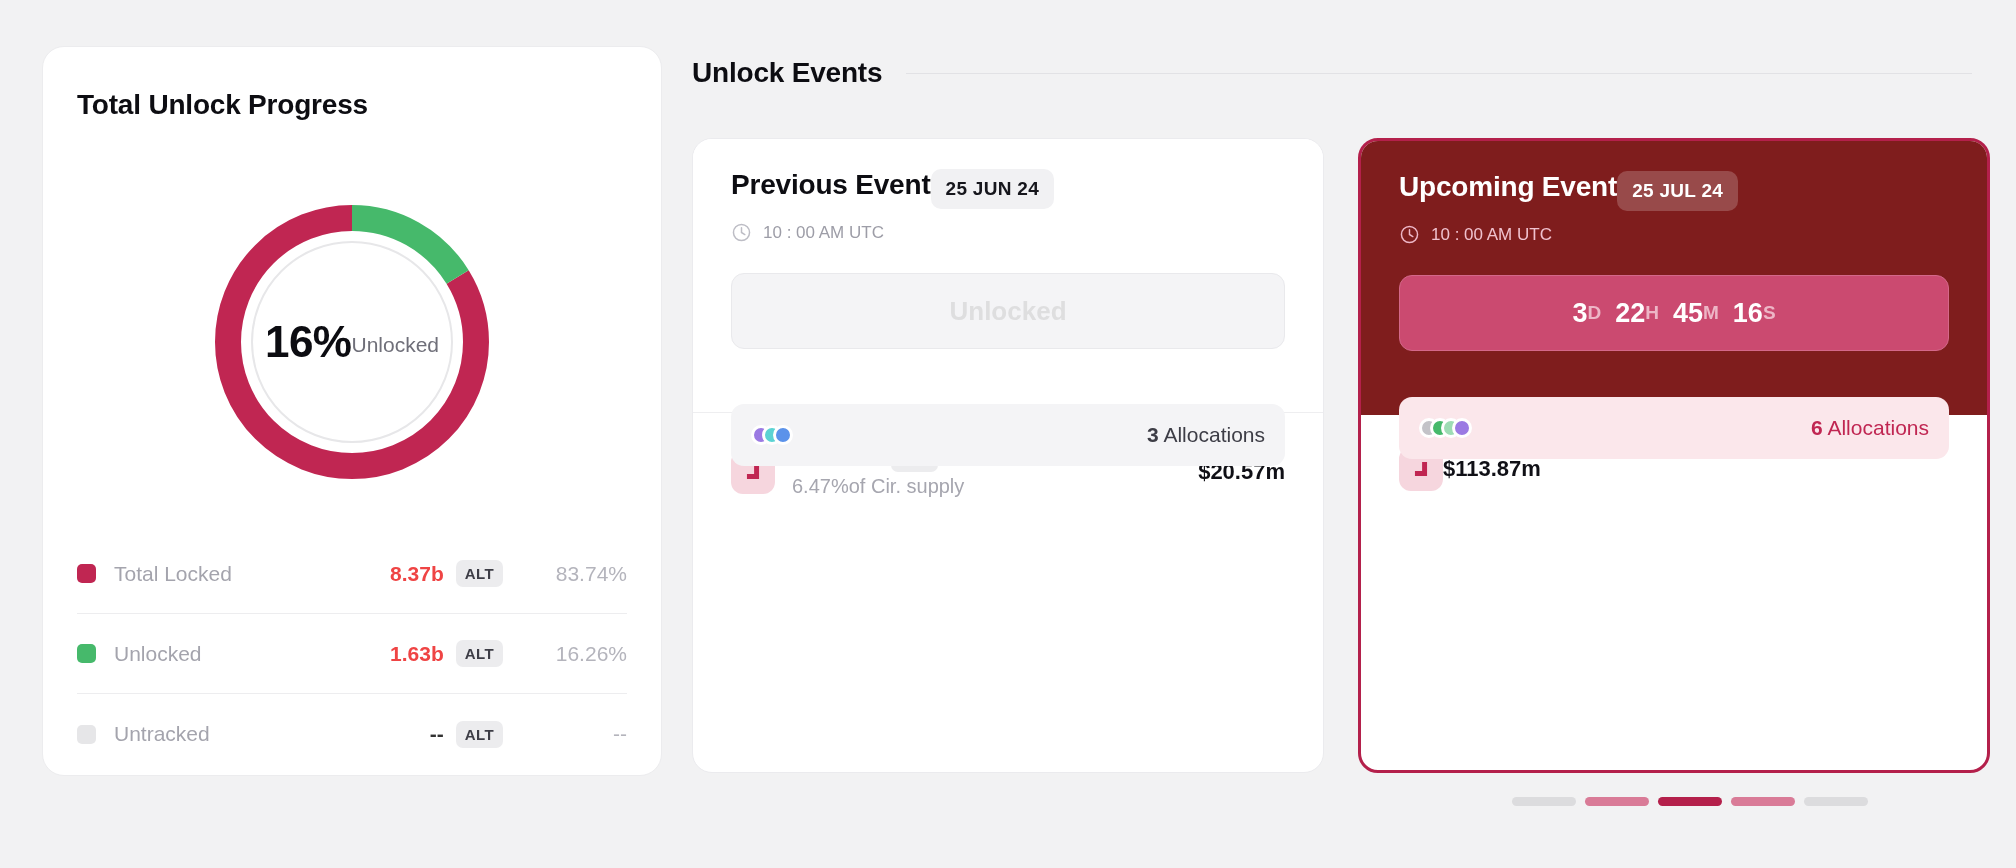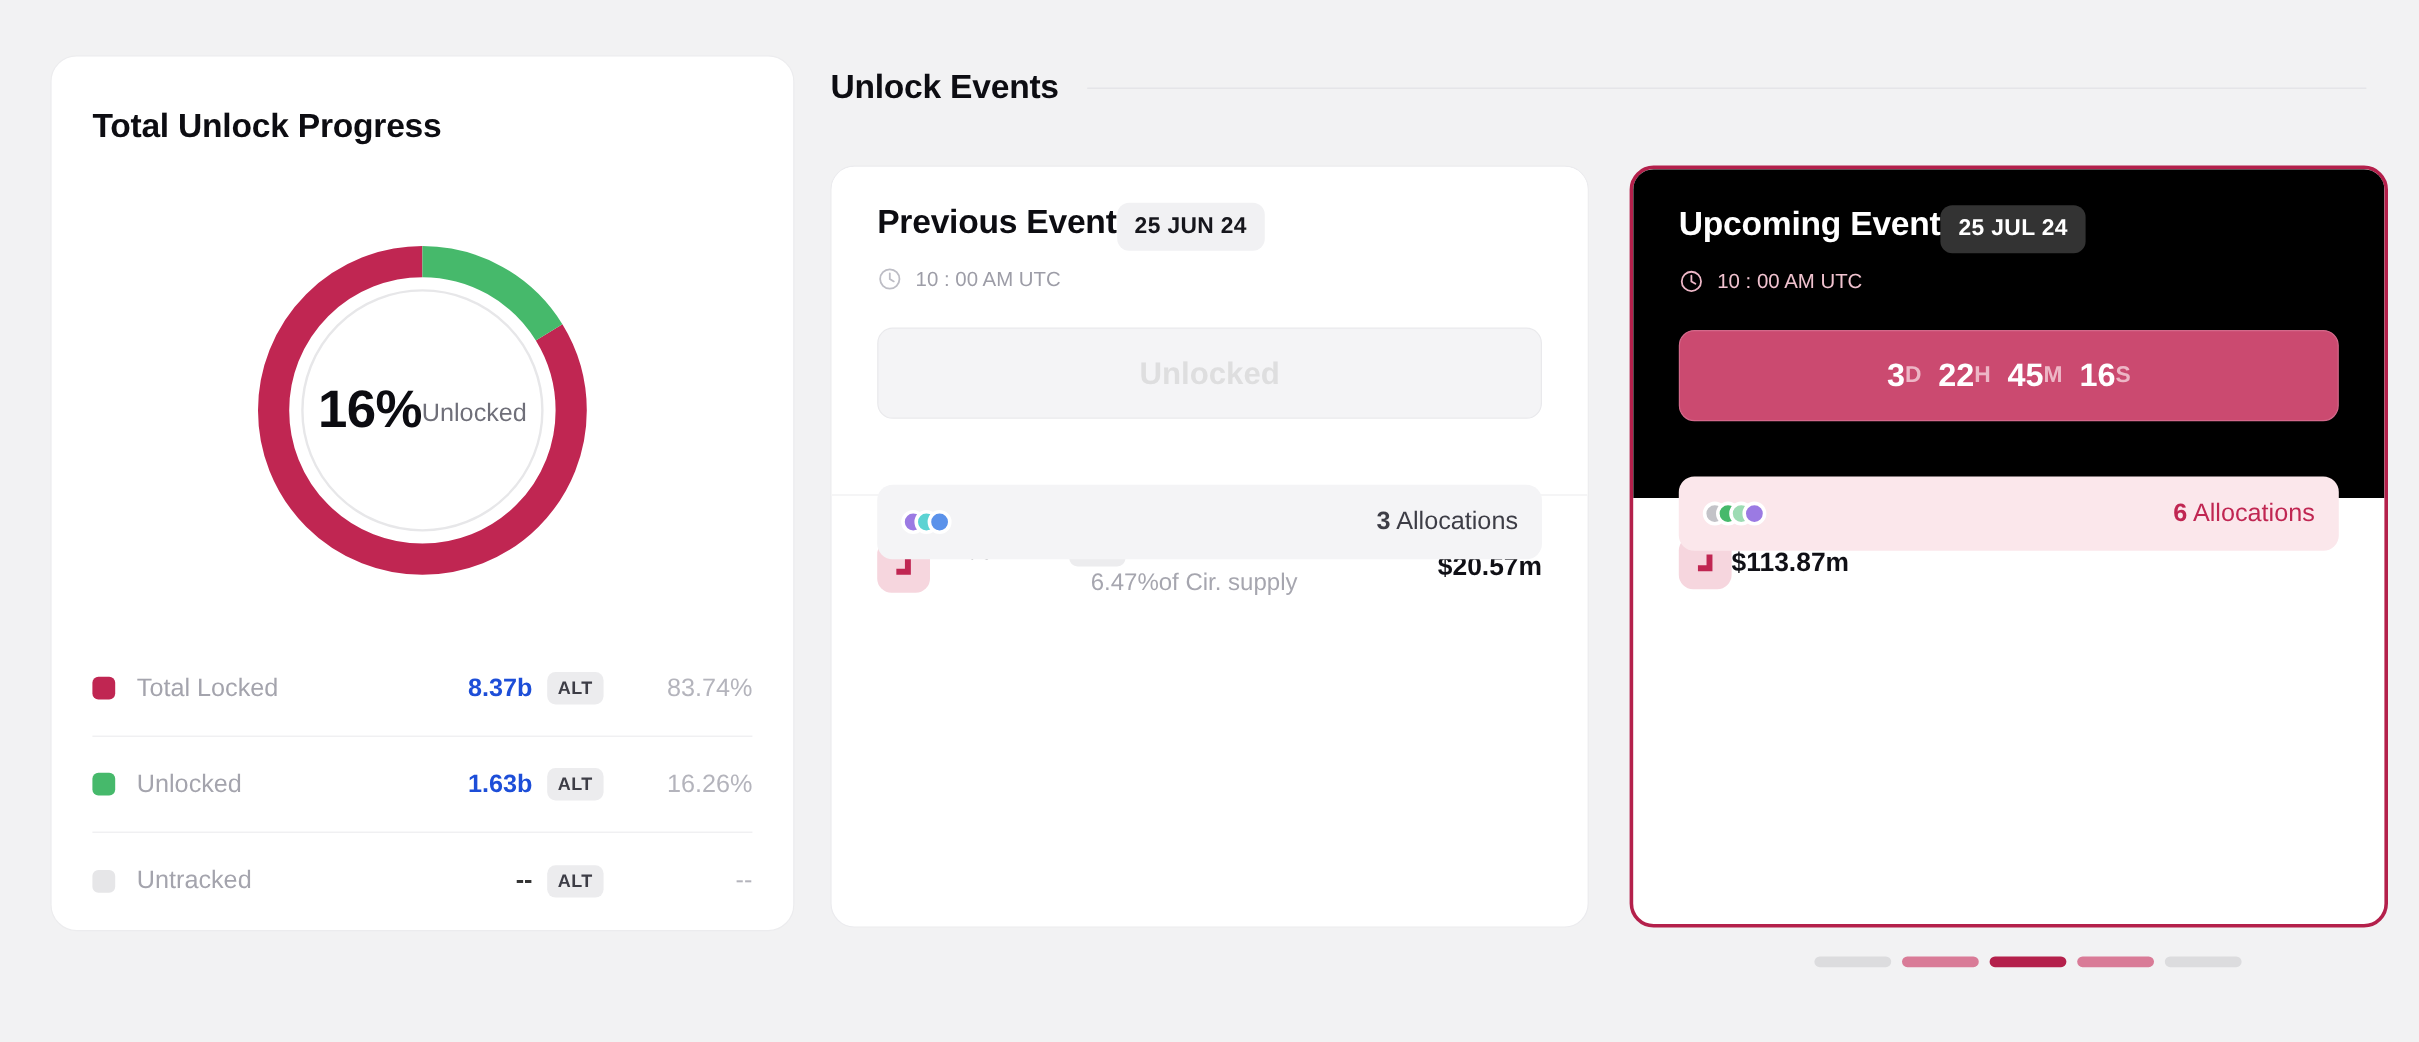--- a/index.html
+++ b/index.html
@@ -54,21 +54,21 @@
   }
   .legend-row:last-child { border-bottom: none; }
   .swatch {
     width: 19px; height: 19px; border-radius: 5px; flex: 0 0 auto;
   }
   .legend-label {
     margin-left: 18px; font-size: 21px; color: #a4a4ad;
     flex: 1 1 auto; white-space: nowrap;
   }
   .legend-amt {
-    font-size: 21px; font-weight: 700; color: #1d4ed8;
+    font-size: 21px; font-weight: 700; color: #ef4444;
     text-align: right; min-width: 96px;
   }
   .legend-amt.muted { color: #333; }
   .ticker-chip {
     margin-left: 12px;
     background: #ececee; color: #3d3d46;
     font-size: 15px; font-weight: 700;
     padding: 5px 9px; border-radius: 7px;
     letter-spacing: 0.4px;
   }
@@ -102,21 +102,21 @@
     border: 1px solid #ebebee;
   }
   .card-next {
     left: 1358px;
     background: #ffffff;
     border: 3px solid #b4204b;
   }
 
   .card-top { position: relative; padding: 30px 38px 0 38px; }
   .card-top-prev { background: #ffffff; height: 274px; border-bottom: 1px solid #eeeef0; }
-  .card-top-next { background: #000000; height: 274px; }
+  .card-top-next { background: #7f1d1d; height: 274px; }
 
   .card-head-row {
     display: flex; align-items: flex-start; justify-content: flex-start;
   }
   .card-name {
     font-size: 28px; font-weight: 700; letter-spacing: -0.2px;
   }
   .card-name.dark { color: #0d0d12; }
   .card-name.light { color: #ffffff; }
 
@@ -152,21 +152,21 @@
   .card-body { position: relative; padding: 32px 38px 0 38px; }
   .token-row { display: flex; align-items: center; }
   .token-icon {
     width: 44px; height: 44px; border-radius: 12px;
     background: #f6d6de; flex: 0 0 auto;
     display: flex; align-items: center; justify-content: center;
   }
   .token-meta { margin-left: 17px; flex: 1 1 auto; }
   .token-amt-line { display: flex; align-items: center; }
   .token-amt { font-size: 22px; font-weight: 700; color: #101016; }
-  .token-sub { font-size: 20px; color: #a6a6af; margin-top: 3px; text-align: center; }
+  .token-sub { font-size: 20px; color: #a6a6af; margin-top: 3px; }
   .token-usd { font-size: 22px; font-weight: 700; color: #101016; white-space: nowrap; }
 
   .alloc-bar {
     position: absolute; left: 38px; right: 38px; bottom: 32px;
     height: 62px; border-radius: 13px;
     display: flex; align-items: center; justify-content: space-between;
     padding: 0 20px;
   }
   .alloc-bar.prev { background: #f4f4f6; }
   .alloc-bar.next { background: #fbe7eb; }

